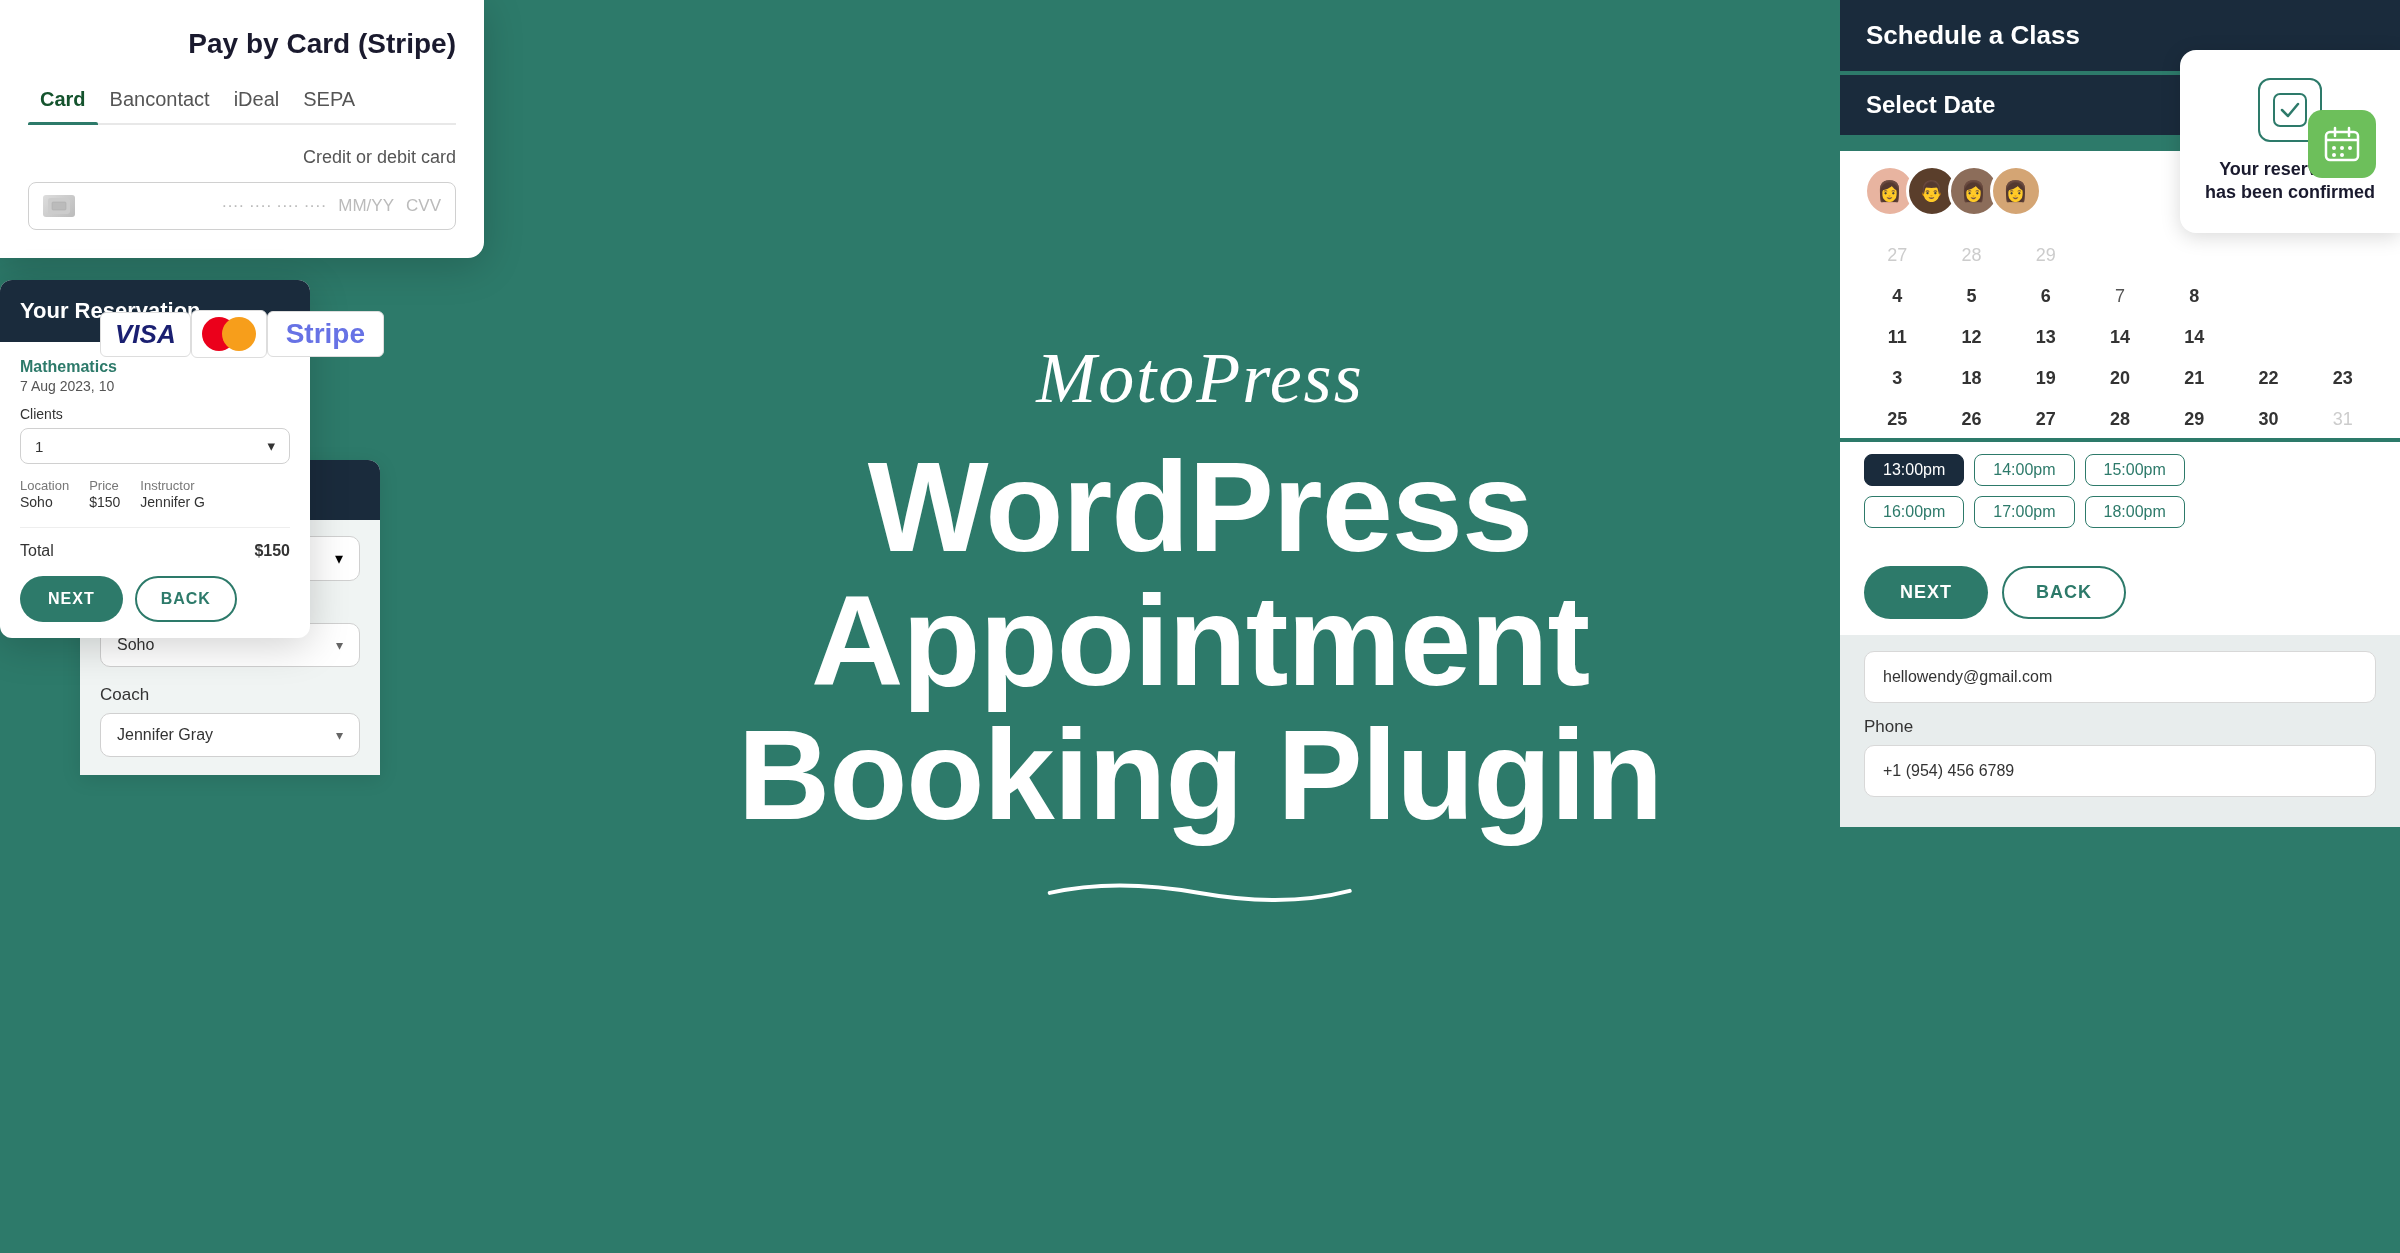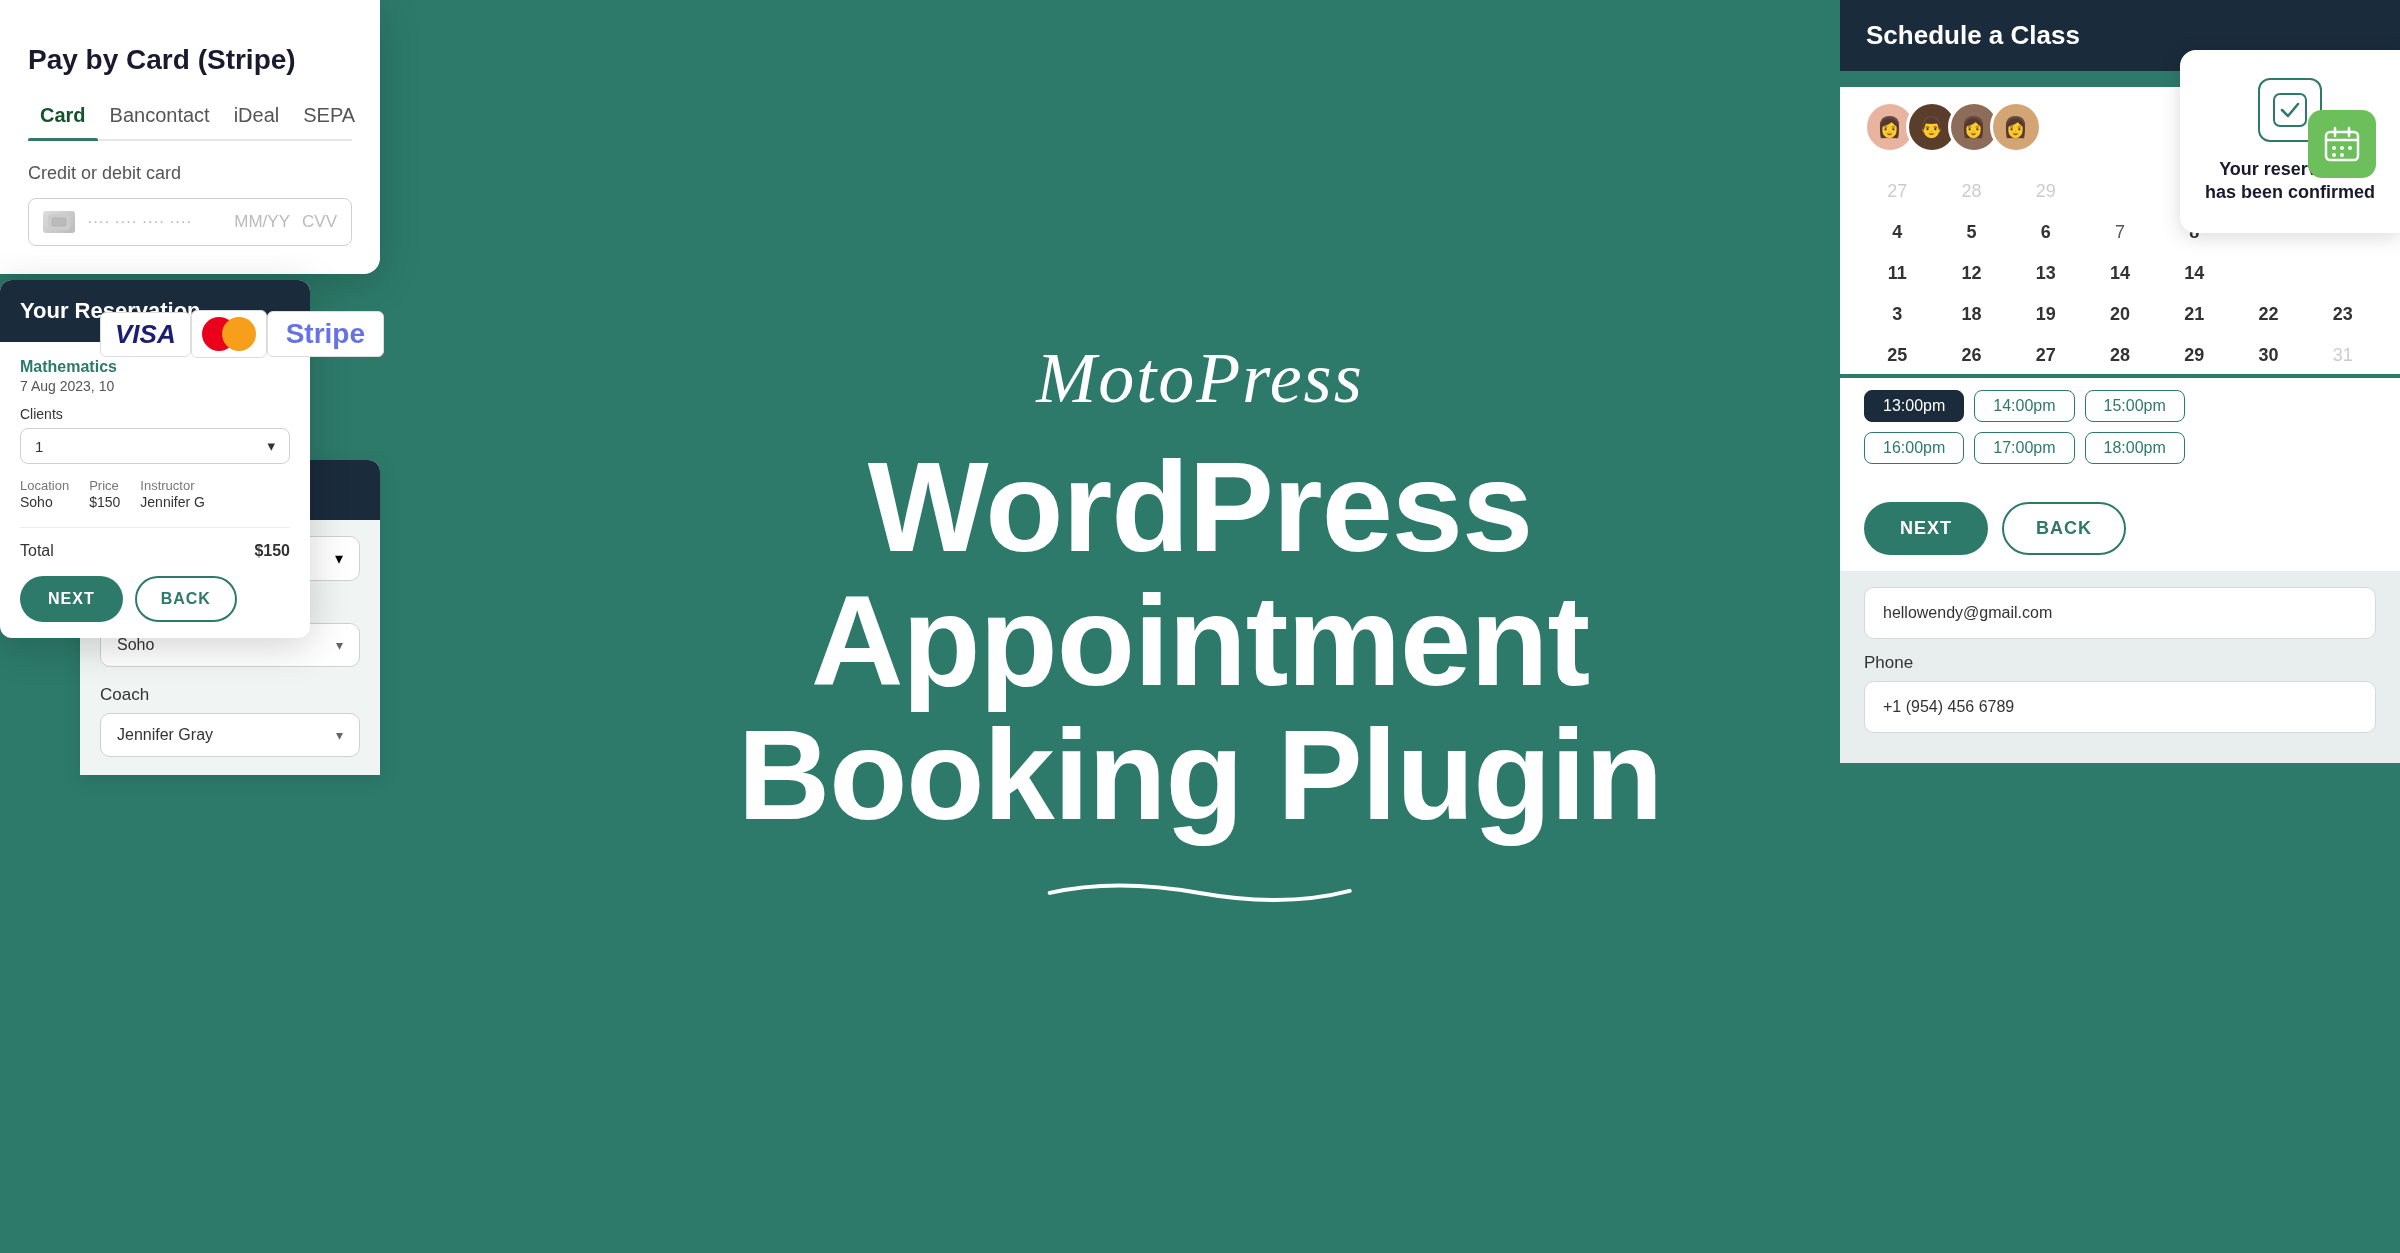--- a/index.html
+++ b/index.html
@@ -47,24 +47,25 @@
     .swoosh {
       margin-top: 30px;
       width: 340px;
     }
 
     
     .pay-card-widget {
       background: white;
       border-radius: 0 0 16px 0;
       box-shadow: 0 8px 40px rgba(0,0,0,0.18);
-      padding: 44px 28px 28px 28px;
-      width: 380px;
+      padding: 28px 28px 28px 28px;
+      width: 484px;
       position: relative;
       z-index: 12;
+      text-align: right;
     }
     .pay-card-title {
       font-size: 28px;
       font-weight: 700;
       color: #1a1a2e;
       margin-bottom: 22px;
     }
     .card-tabs {
       display: flex;
       gap: 0;
@@ -635,20 +636,23 @@
     </div>
   </div>
 </div>
 
 <div class="right-top-area">
 
   <div class="right-select-date-bar">
     <span>Schedule a Class</span>
   </div>
 
+  <div style="background:#1a2b3c;color:white;font-size:24px;font-weight:700;padding:16px 26px;margin-top:4px;">
+    <span>Select Date</span>
+  </div>
 
   <div class="instructor-avatars" style="background:white;padding:14px 24px 8px;">
     <div class="avatar-circle avatar-1">👩</div>
     <div class="avatar-circle avatar-2">👨</div>
     <div class="avatar-circle avatar-3">👩</div>
     <div class="avatar-circle avatar-4">👩</div>
   </div>
 
   <div class="calendar-grid">
 

